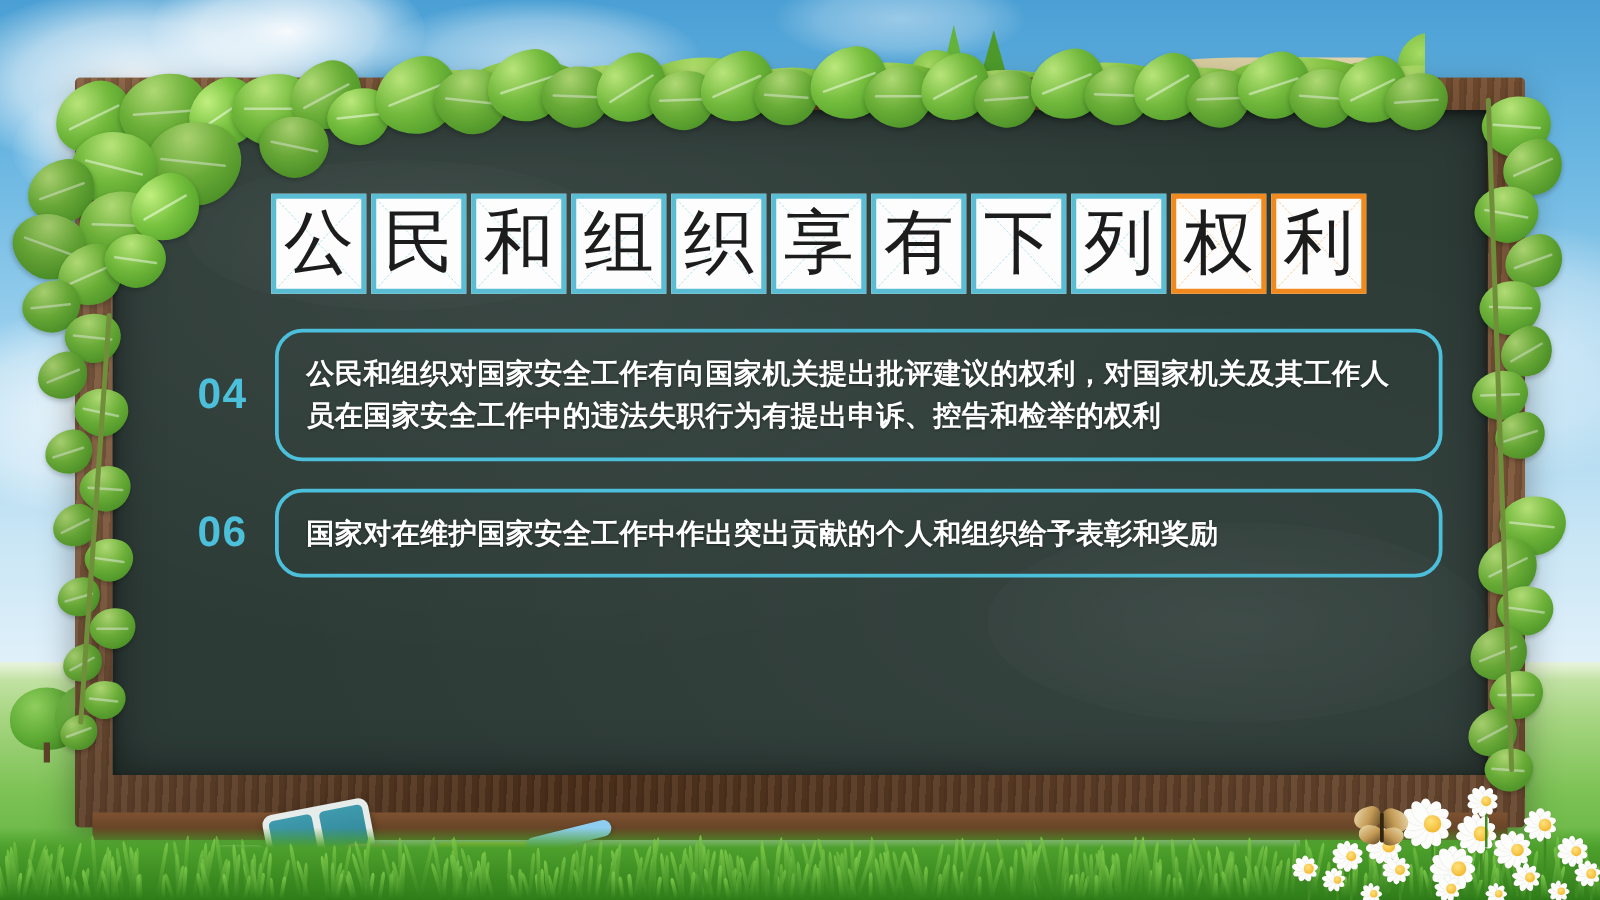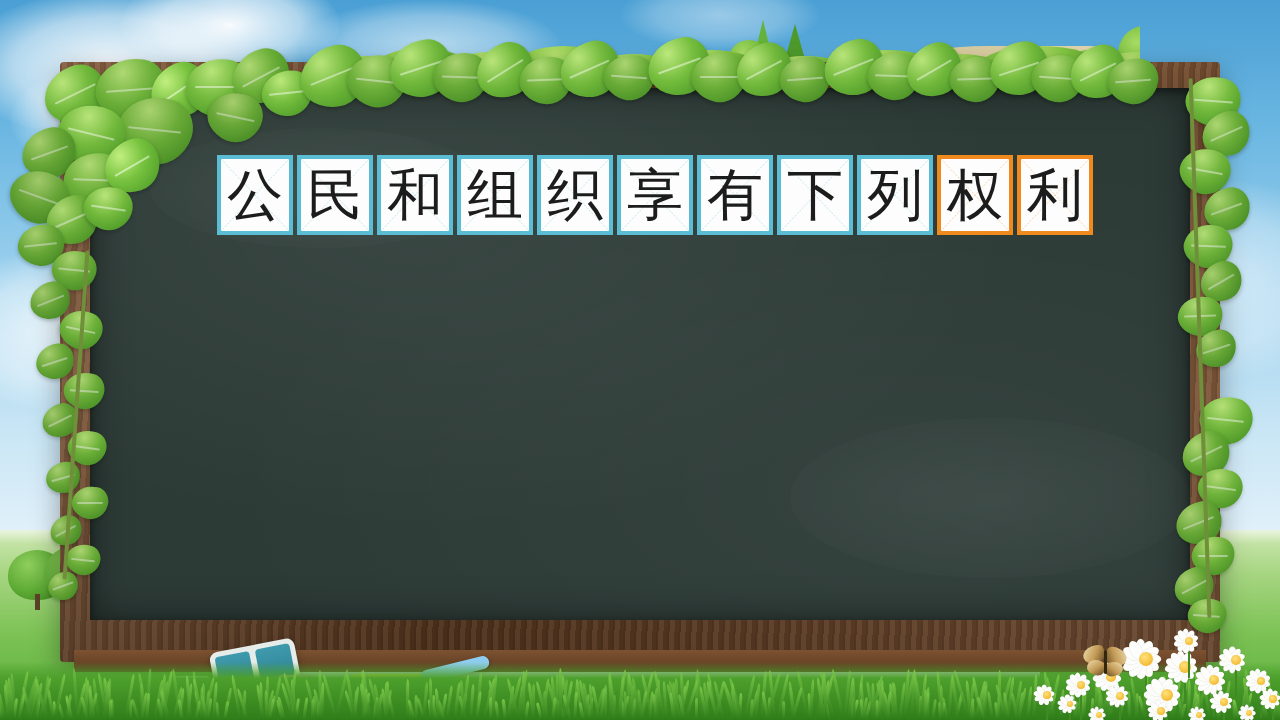--- a/index.html
+++ b/index.html
@@ -516,20 +516,32 @@
           <div class="glyph-cell accent">
             <svg class="x-line" viewBox="0 0 100 100" preserveAspectRatio="none">
               <line x1="0" y1="0" x2="100" y2="100" stroke="#f5b46a" stroke-width="0.8" stroke-dasharray="3 2"></line>
               <line x1="100" y1="0" x2="0" y2="100" stroke="#f5b46a" stroke-width="0.8" stroke-dasharray="3 2"></line>
             </svg>
             <span class="ch">利</span>
           </div>
         </div>
 
       <div class="items" id="items-root">
+          <div class="item">
+            <div class="item-num cyan">04</div>
+            <div class="item-box ">
+              <div class="item-text">公民和组织对国家安全工作有向国家机关提出批评建议的权利，对国家机关及其工作人员在国家安全工作中的违法失职行为有提出申诉、控告和检举的权利</div>
+            </div>
+          </div>
+          <div class="item">
+            <div class="item-num cyan">06</div>
+            <div class="item-box ">
+              <div class="item-text">国家对在维护国家安全工作中作出突出贡献的个人和组织给予表彰和奖励</div>
+            </div>
+          </div>
         </div>
     </div>
   </div>
 
   <div class="ledge"></div>
 
   <div class="eraser">
     <span></span>
     <span></span>
   </div>

